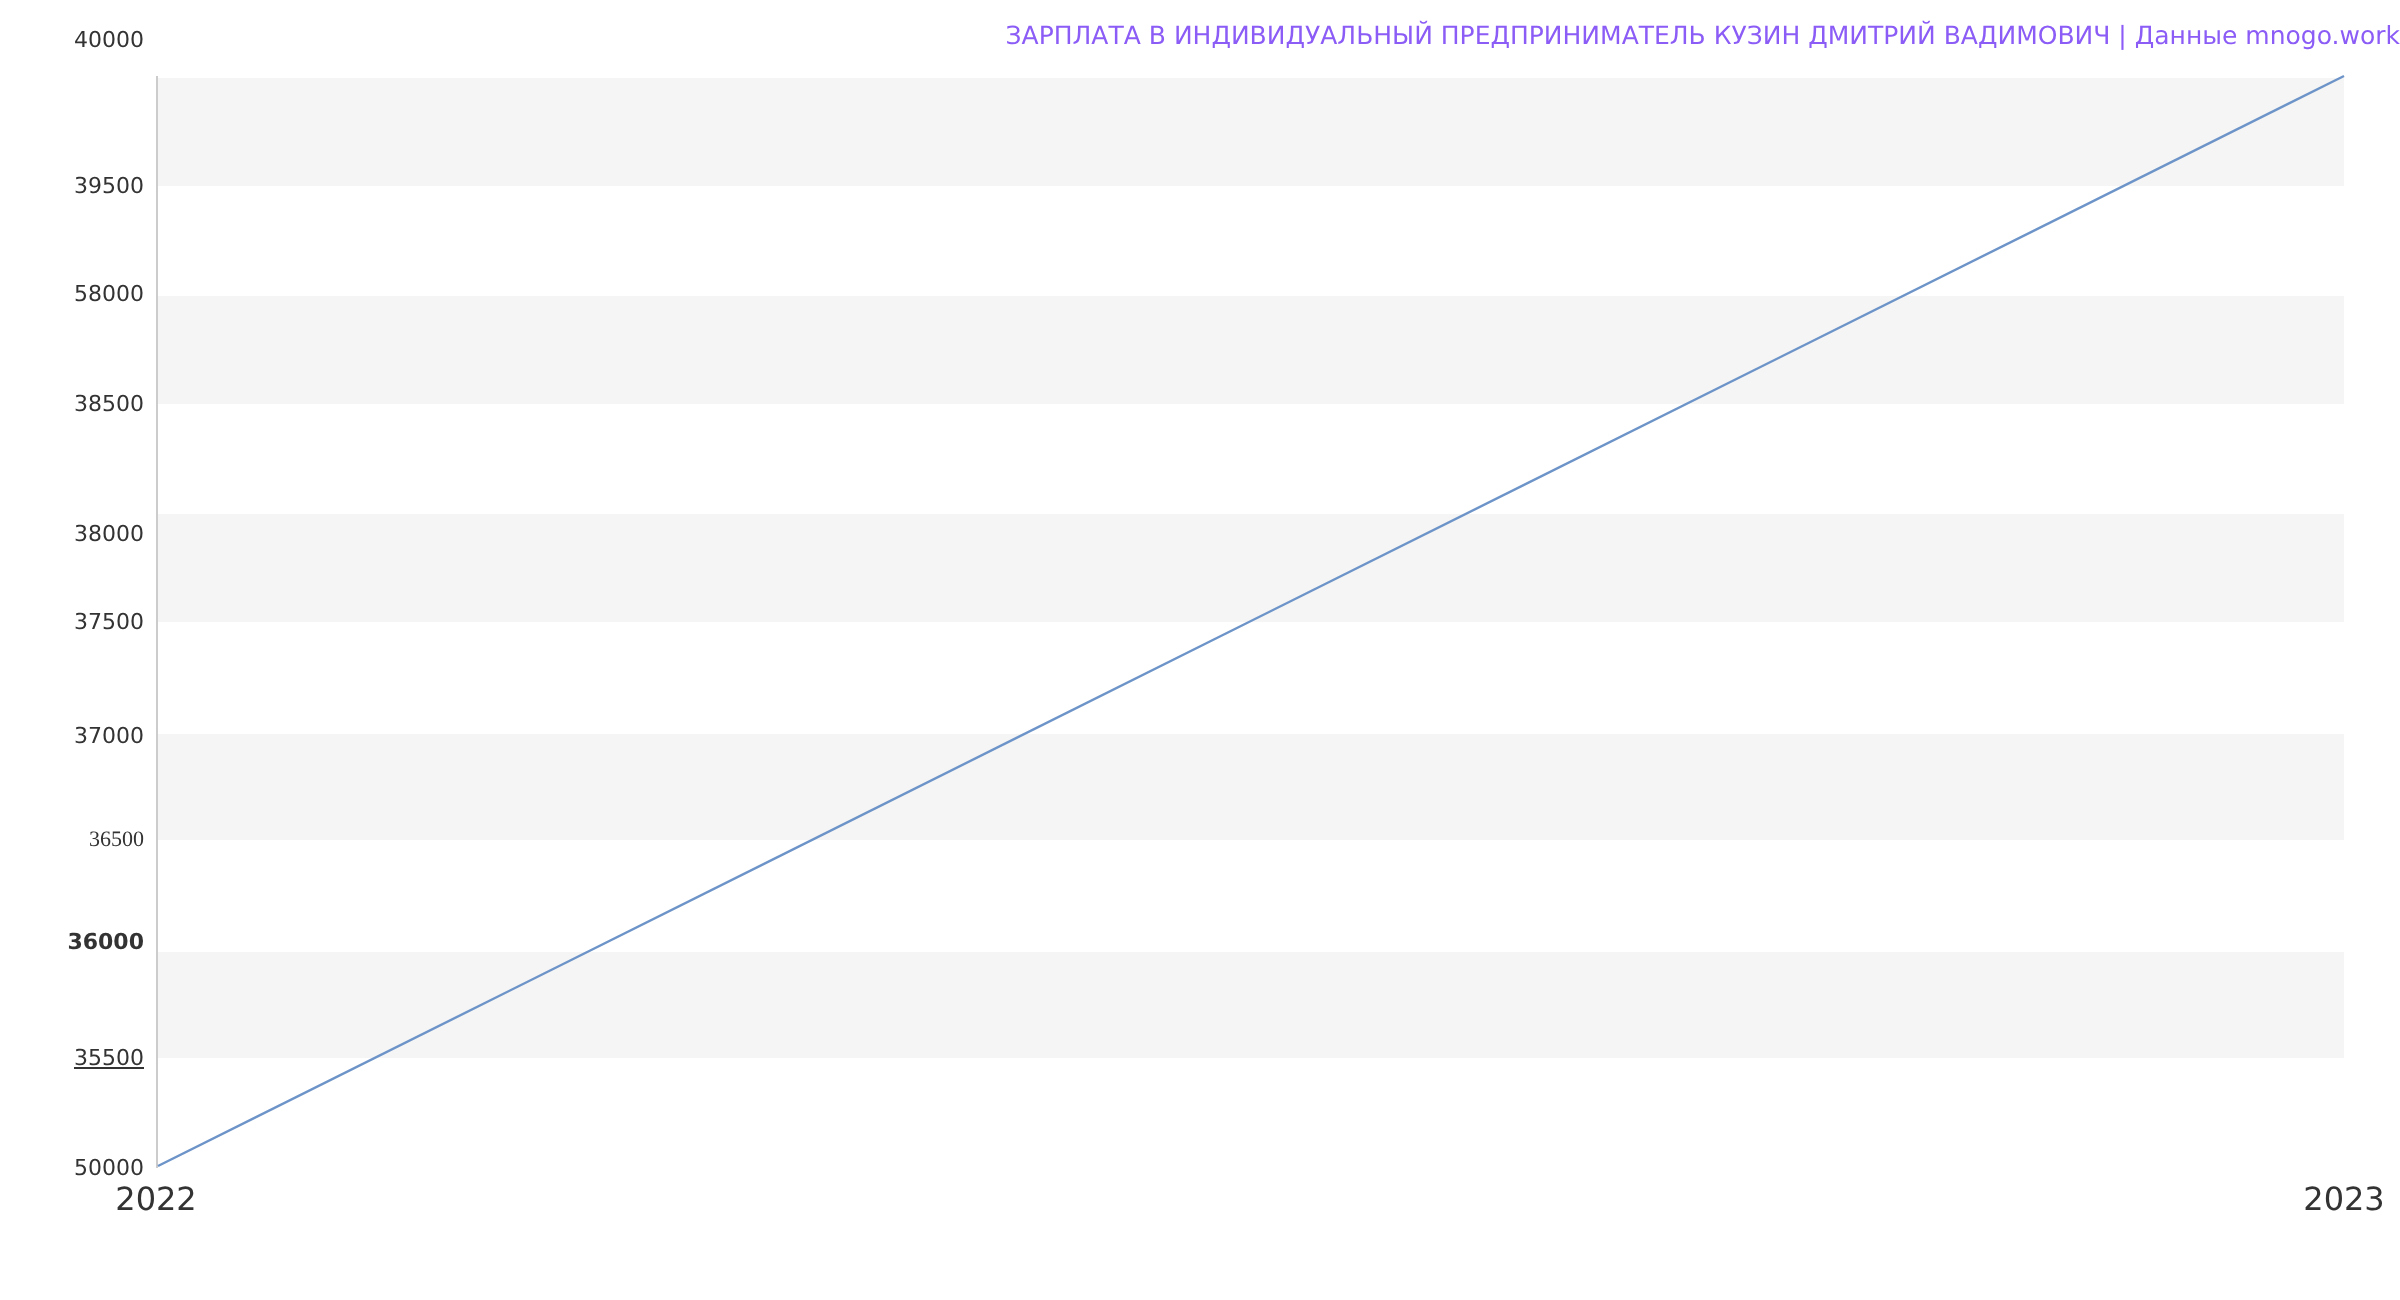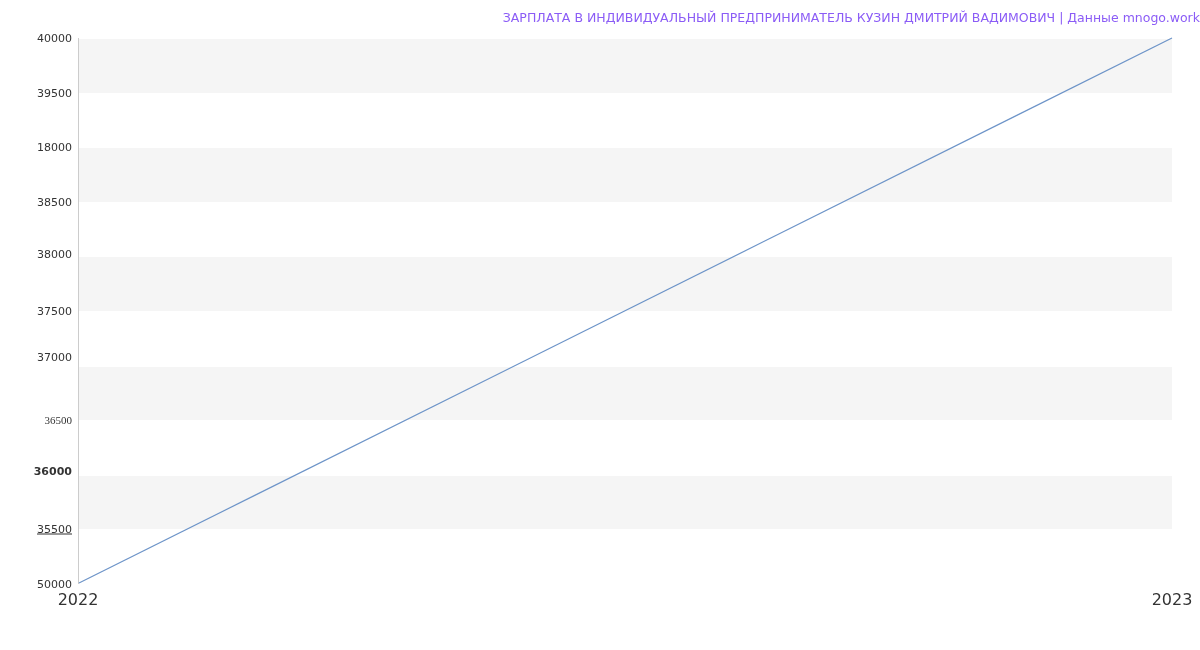--- a/index.html
+++ b/index.html
@@ -95,24 +95,24 @@
   <svg class="line" viewBox="0 0 1094 546" preserveAspectRatio="none">
     <polyline id="series-line" fill="none" stroke-width="1.2" points="0,546 1094,0" stroke="#6d94c8"></polyline>
   </svg>
 </div>
 
 <div id="y-ticks">
     <div class="y-tick" style="top: 584px;">50000</div>
     <div class="y-tick" style="top: 529.4px; text-decoration: underline;">35500</div>
     <div class="y-tick" style="top: 471px; font-weight: bold;">36000</div>
     <div class="y-tick" style="top: 420.2px; font-family: Liberation Serif, serif;">36500</div>
-    <div class="y-tick" style="top: 357px;">37000</div>
+    <div class="y-tick" style="top: 368px;">37000</div>
     <div class="y-tick" style="top: 311px; text-align: right;">37500</div>
-    <div class="y-tick" style="top: 254px;">38000</div>
+    <div class="y-tick" style="top: 267px;">38000</div>
     <div class="y-tick" style="top: 201.8px;">38500</div>
-    <div class="y-tick" style="top: 147.2px;">18000</div>
+    <div class="y-tick" style="top: 147.2px;">58000</div>
     <div class="y-tick" style="top: 92.6px;">39500</div>
-    <div class="y-tick" style="top: 38px;">40000</div>
+    <div class="y-tick" style="top: 20px;">40000</div>
   </div>
 <div id="x-ticks">
     <div class="x-tick" style="left: 78px;">2022</div>
     <div class="x-tick" style="left: 1172px;">2023</div>
   </div>
 
 </body></html>

